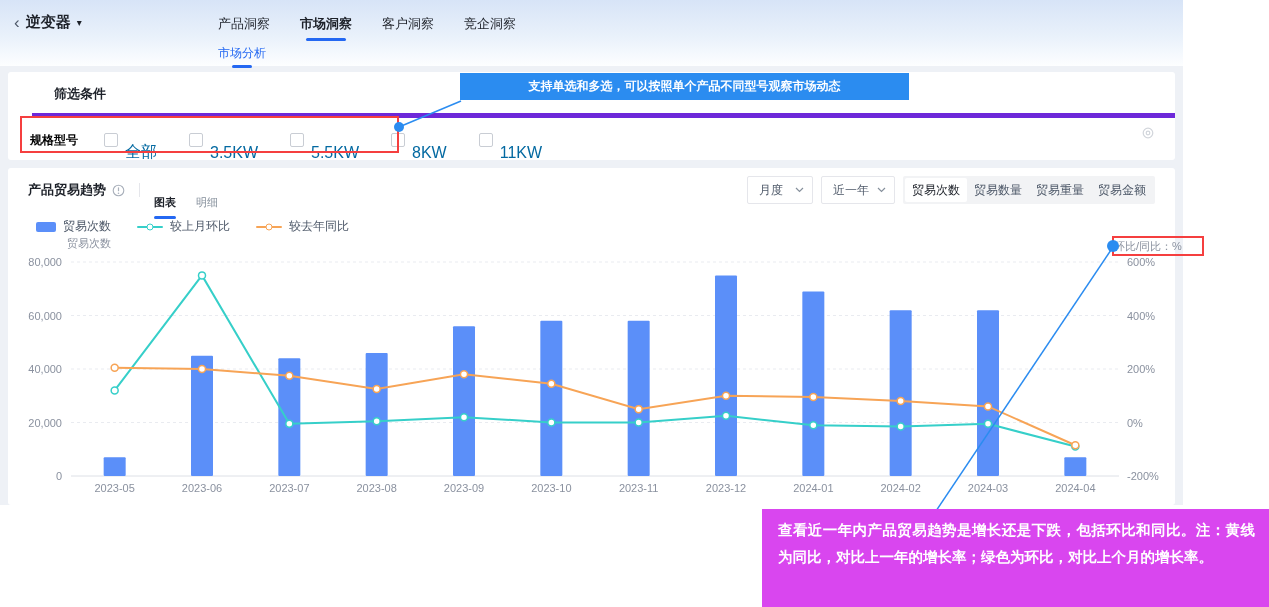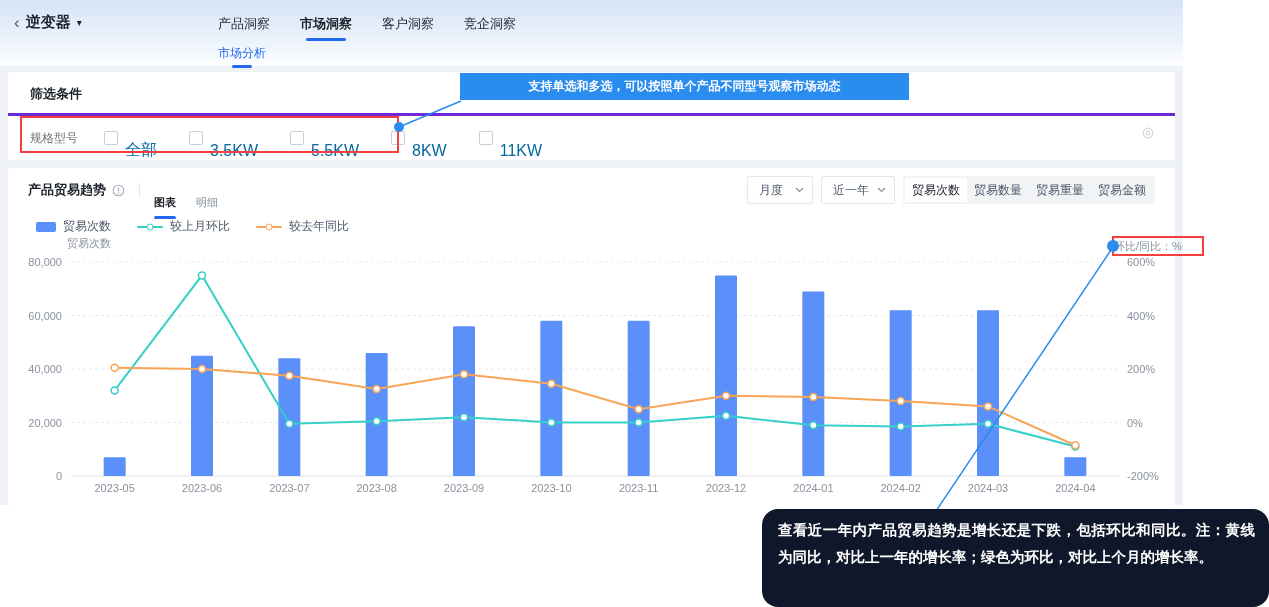--- a/index.html
+++ b/index.html
@@ -24,23 +24,23 @@
   .tb-tab{color:#1d2129;cursor:pointer;position:relative;}
   .tb-tab.active{font-weight:bold;}
   .tb-tab.active::after{content:"";position:absolute;left:50%;transform:translateX(-50%);
     bottom:-8px;width:40px;height:3px;border-radius:2px;background:var(--accent);}
   .tb-subtab{position:absolute;left:218px;top:45px;font-size:12px;color:var(--accent);cursor:pointer;}
   .tb-subtab::after{content:"";position:absolute;left:50%;transform:translateX(-50%);
     bottom:-6px;width:20px;height:3px;border-radius:2px;background:var(--accent);}
 
   
   .filter-panel{position:absolute;left:8px;top:72px;width:1167px;height:88px;background:#fff;border-radius:3px;}
-  .fp-title{padding:13px 22px 10px;font-size:13px;font-weight:bold;border-bottom:3px solid #6d28d9;}
+  .fp-title{padding:13px 22px 10px;font-size:13px;font-weight:bold;border-bottom:5px solid #6d28d9;margin-left:24px;}
   .fp-row{height:44px;display:flex;align-items:center;padding:0 22px;}
-  .fp-label{font-size:12px;color:#737373;width:74px;}
+  .fp-label{font-size:12px;color:#000000;width:74px;font-weight:bold;}
   .cb-item{display:flex;align-items:center;margin-right:32px;cursor:pointer;}
   .cbx{width:14px;height:14px;border:1px solid #c9cdd4;border-radius:2px;background:#fff;margin-right:7px;flex:none;}
   .cb-lab{font-size:16px;color:#0369a1;margin-top:25px;}
   .fp-gear{position:absolute;right:20px;top:54px;cursor:pointer;opacity:.75;}
 
   
   .chart-panel{position:absolute;left:8px;top:168px;width:1167px;height:337px;background:#fff;border-radius:3px;}
   .cp-header{height:44px;display:flex;align-items:center;padding:0 20px;}
   .cp-title{font-size:13px;font-weight:bold;display:flex;align-items:center;gap:6px;text-align:right;}
   .vd{width:1px;height:14px;background:#e5e6eb;margin:0 14px;}
@@ -281,20 +281,20 @@
       <circle cx="1059.3333333333333" cy="213.2375" r="3.5" fill="#fff" stroke="#F7A456" stroke-width="1.5"></circle>
     </svg>
 </div>
 
 <div class="red-box red-box1" style="border-color: rgb(245, 63, 63);"></div>
 <div class="red-box red-box2" style="border-color: rgb(245, 63, 63);">
   <span class="raxis-label">环比/同比：%</span>
 </div>
 
 <div class="callout callout1" style="background: rgb(43, 140, 240);">支持单选和多选，可以按照单个产品不同型号观察市场动态</div>
-<div class="callout callout2" style="background: #0f172a; border-radius: 16px;">查看近一年内产品贸易趋势是增长还是下跌，包括环比和同比。注：黄线为同比，对比上一年的增长率；绿色为环比，对比上个月的增长率。</div>
+<div class="callout callout2" style="background: #d946ef;">查看近一年内产品贸易趋势是增长还是下跌，包括环比和同比。注：黄线为同比，对比上一年的增长率；绿色为环比，对比上个月的增长率。</div>
 
 <svg class="overlay" width="1269" height="607">
   <line class="conn" x1="399" y1="127" x2="461" y2="101" stroke-width="1.5" stroke="#2B8CF0"></line>
   <circle class="conn-dot" cx="399" cy="127" r="5" fill="#2B8CF0"></circle>
   <line class="conn" x1="1113" y1="247" x2="936" y2="511" stroke-width="1.5" stroke="#2B8CF0"></line>
   <circle class="conn-dot" cx="1113" cy="246" r="6" fill="#2B8CF0"></circle>
 </svg>
 
 </body></html>

